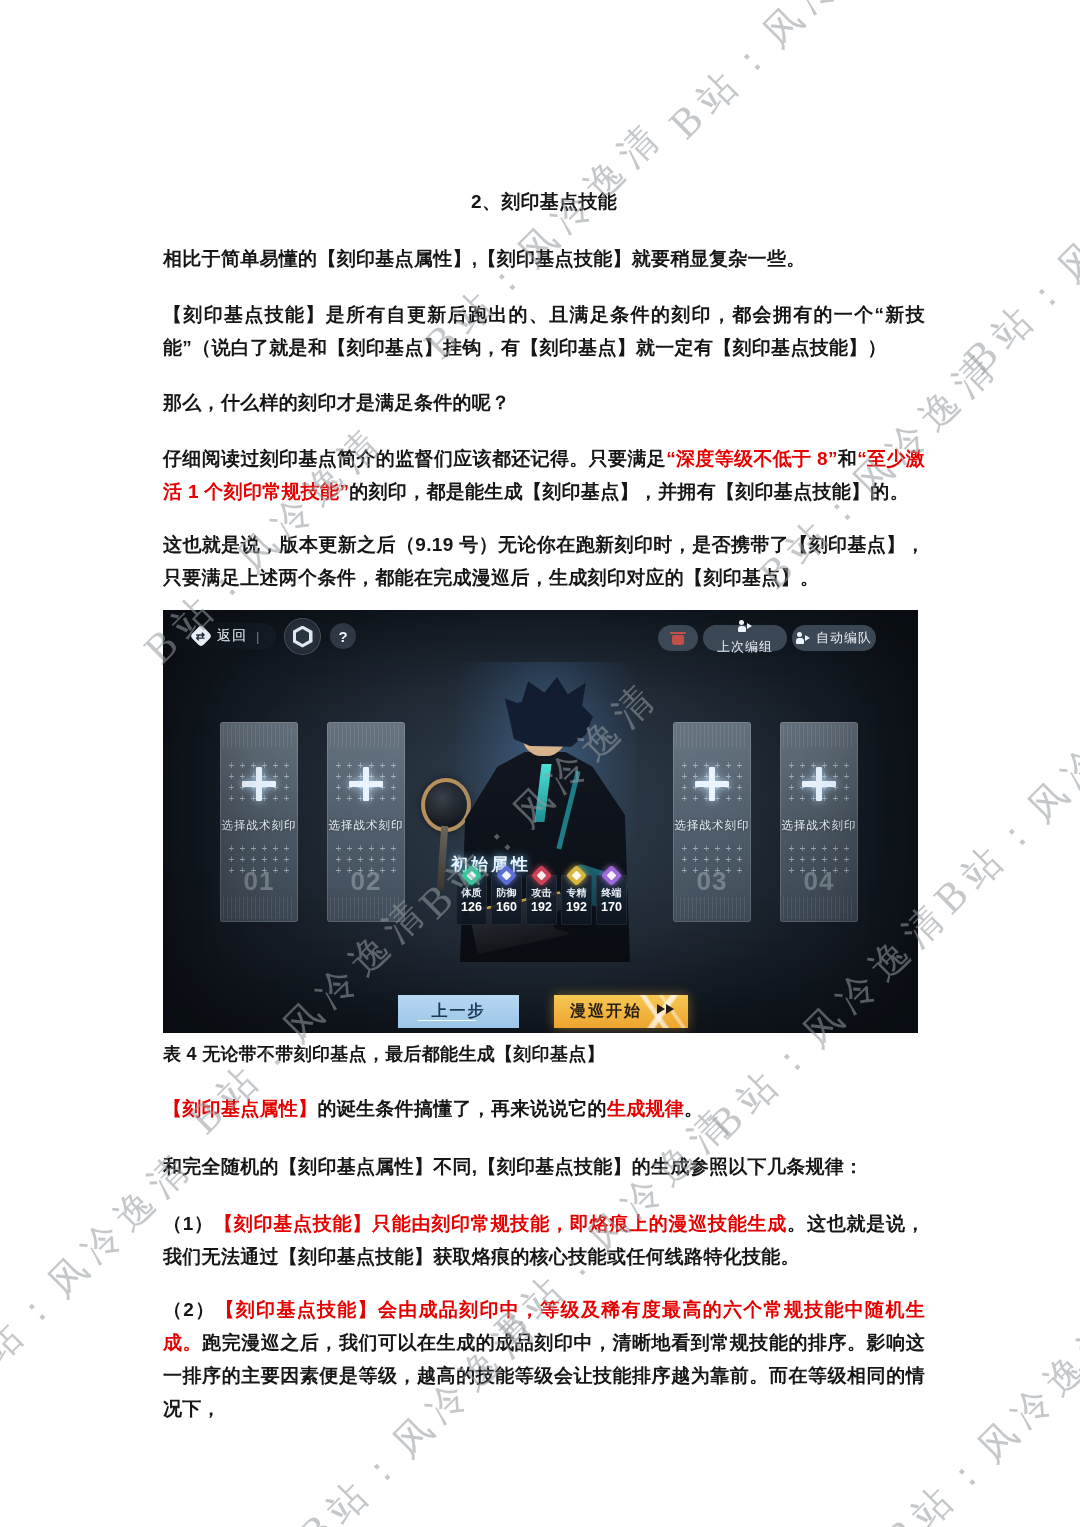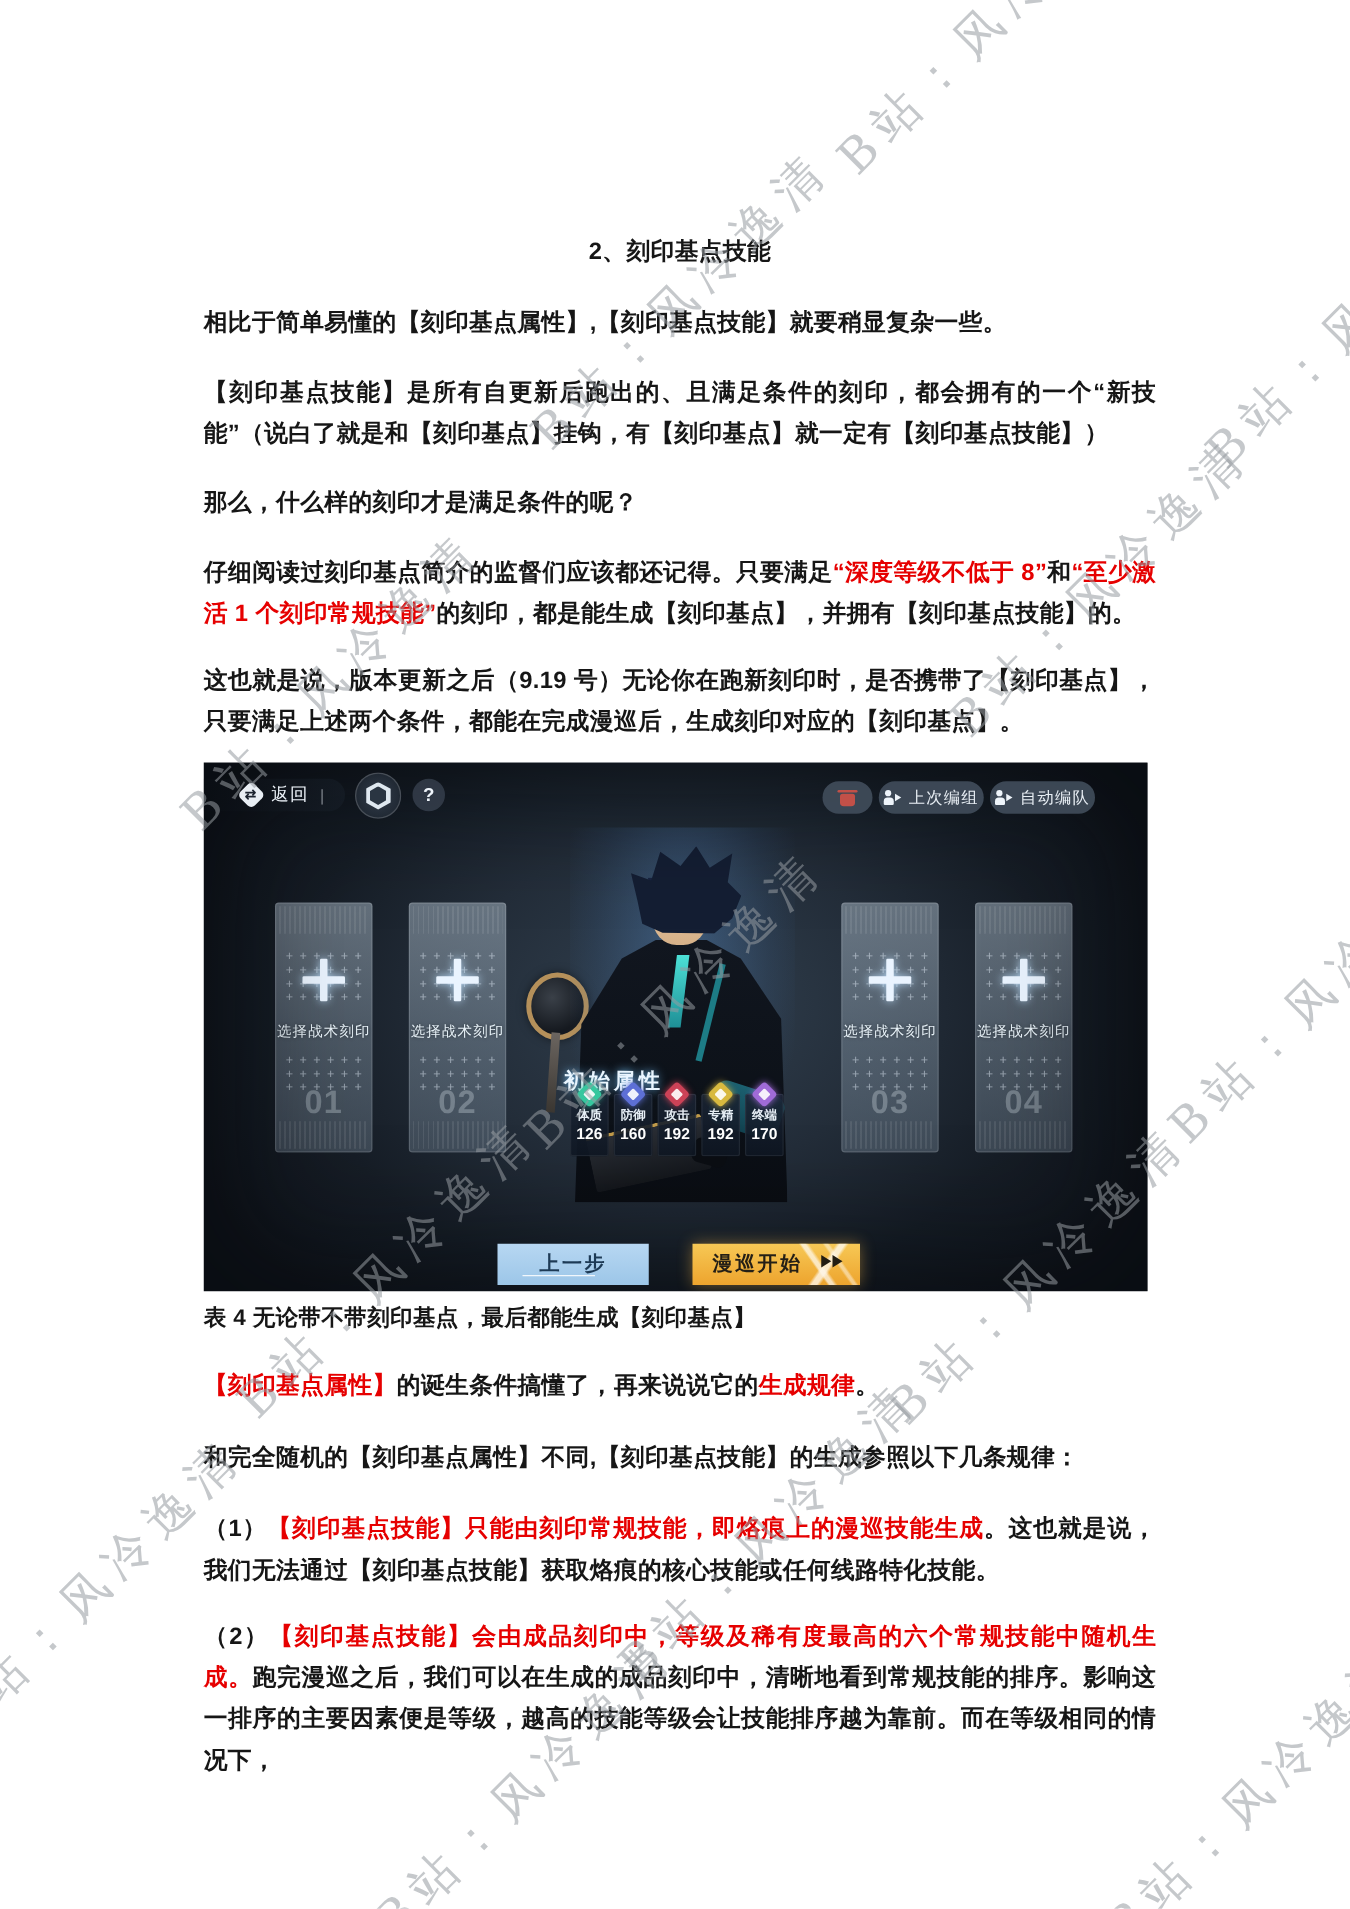--- a/index.html
+++ b/index.html
@@ -70,21 +70,21 @@
     background:rgba(72,84,100,0.55);color:#eef4fa;font-size:15px;font-weight:700;
     display:flex;align-items:center;justify-content:center;
   }
   
   .pill{
     position:absolute;top:15px;height:26px;border-radius:13px;z-index:7;
     background:rgba(64,76,90,0.92);color:#e8eef4;font-size:13px;letter-spacing:1px;
     display:flex;align-items:center;justify-content:center;gap:6px;
   }
   #pill-trash{left:495px;width:40px;}
-  #pill-last{left:540px;width:84px;}
+  #pill-last{left:540px;width:84px;flex-direction:column;}
   #pill-auto{left:629px;width:84px;}
   .tr{position:relative;width:12px;height:13px;}
   .tr::before{content:"";position:absolute;left:0;right:0;top:3px;bottom:0;background:#c25048;border-radius:2px 2px 3px 3px;}
   .tr::after{content:"";position:absolute;left:-2px;right:-2px;top:0;height:2.5px;background:#c25048;border-radius:1px;}
   .pp{position:relative;width:14px;height:12px;flex:0 0 auto;}
   .pp::before{content:"";position:absolute;left:1px;top:0;width:5px;height:5px;border-radius:50%;background:#eef4fa;}
   .pp::after{content:"";position:absolute;left:0;top:6px;width:8px;height:6px;border-radius:3px 3px 1px 1px;background:#eef4fa;}
   .pp i{position:absolute;right:0;top:3px;width:0;height:0;border-left:5px solid #eef4fa;border-top:3.5px solid transparent;border-bottom:3.5px solid transparent;}
   
   .card{

